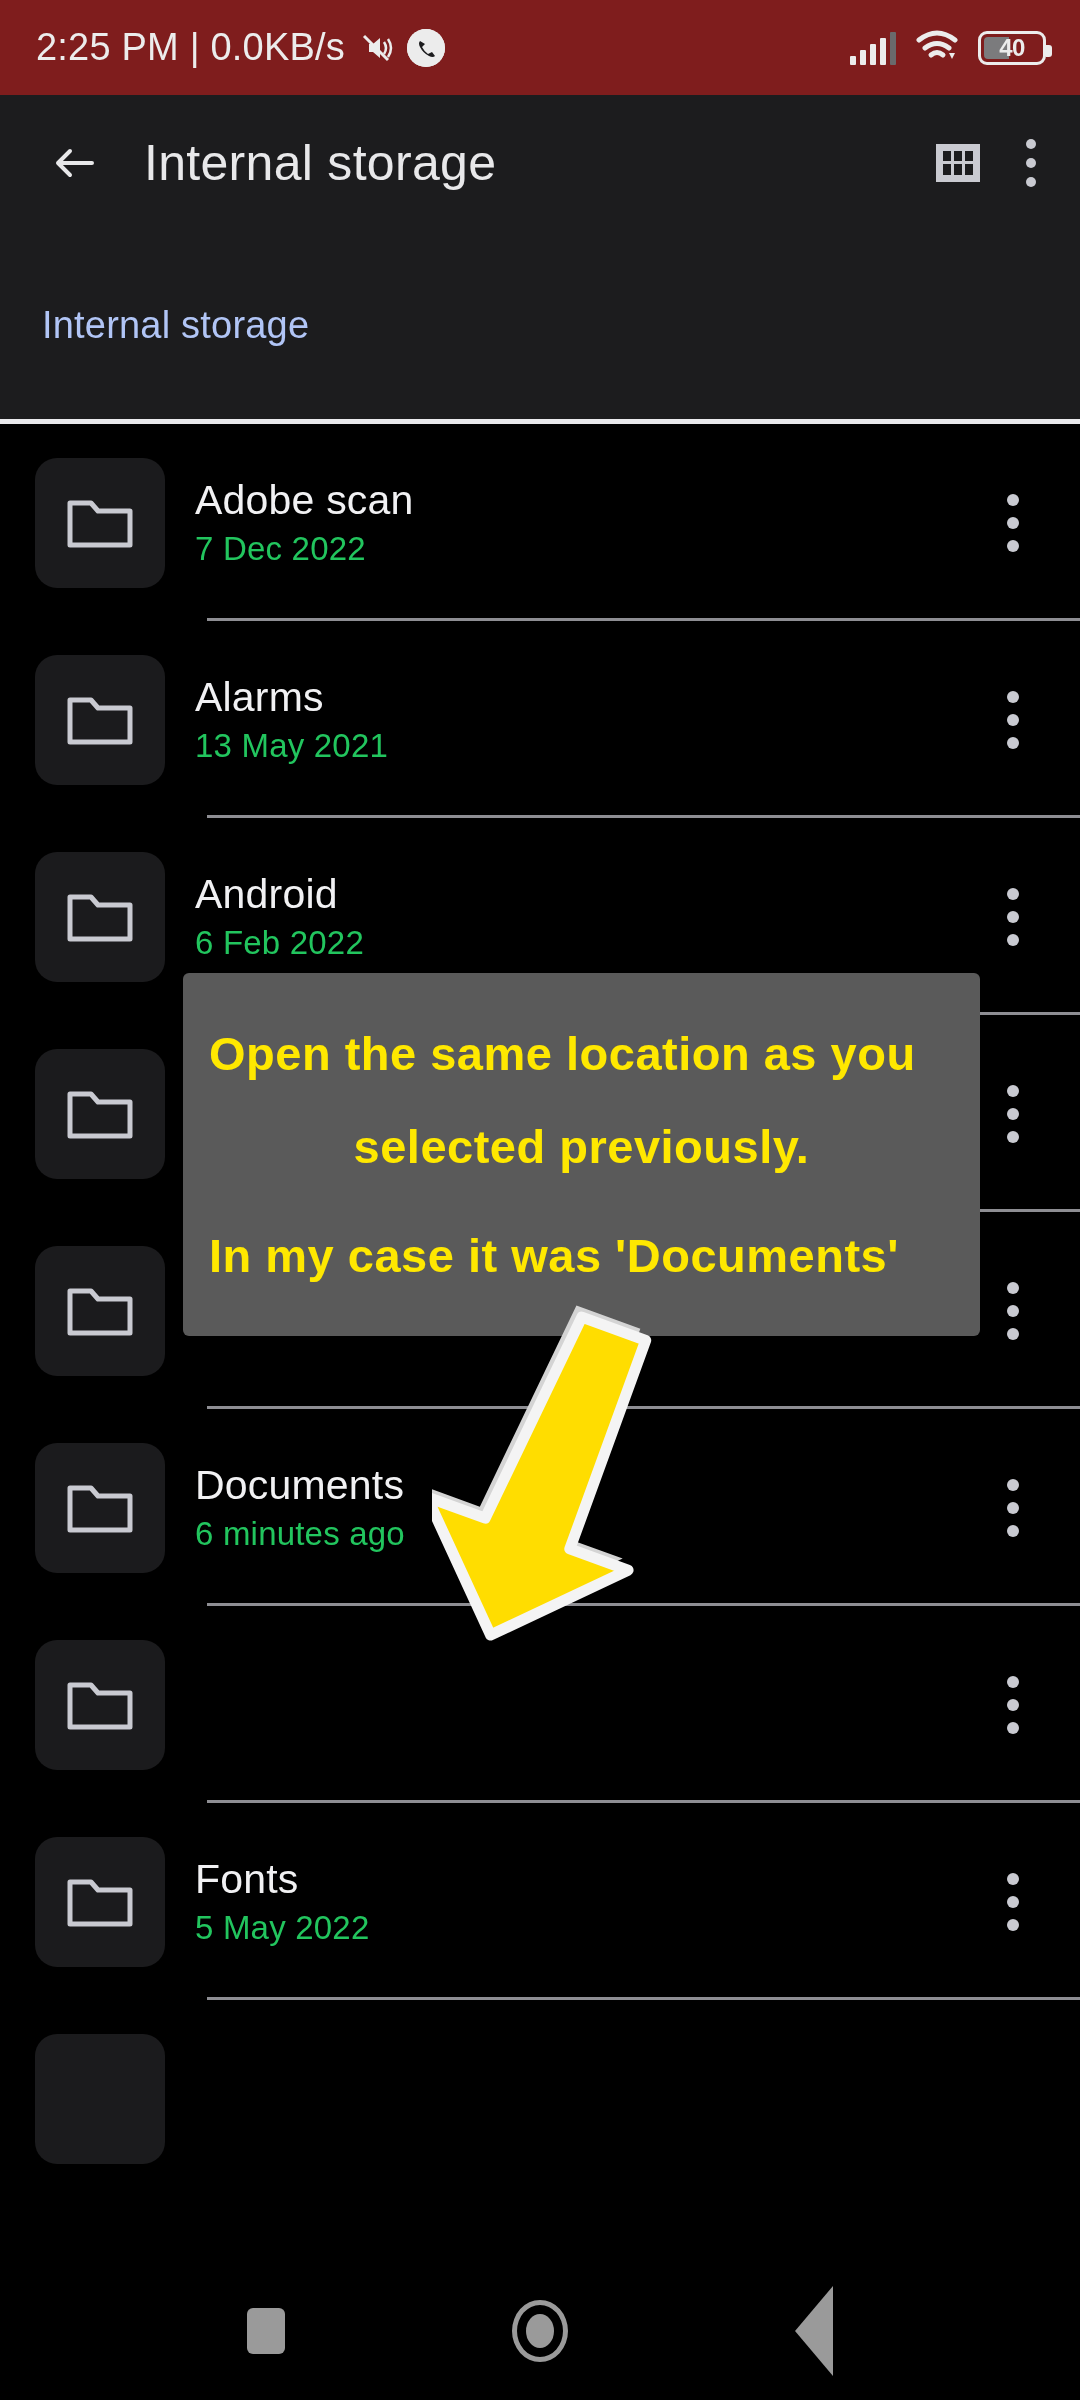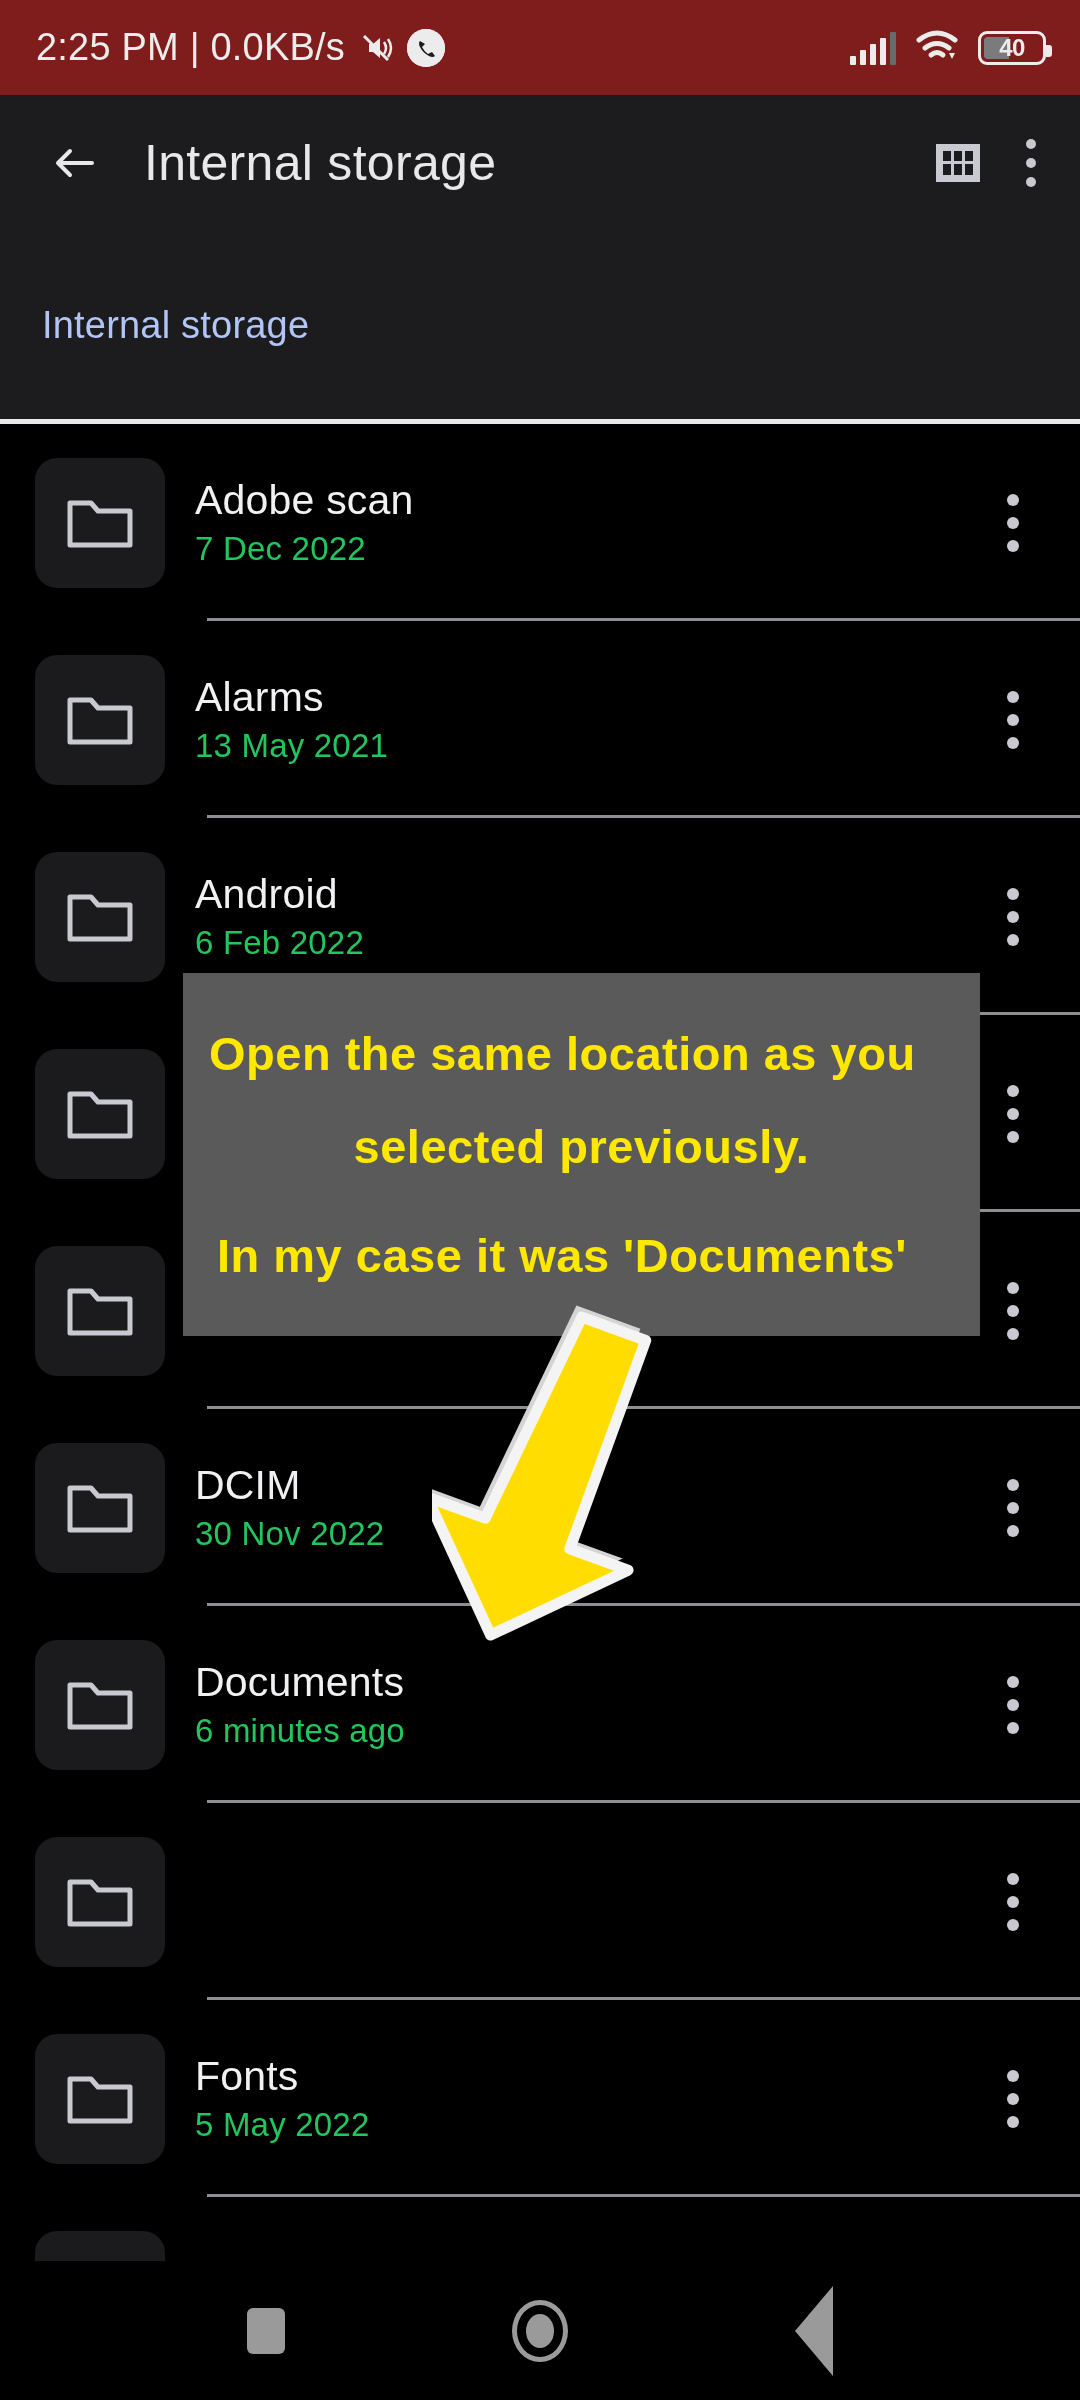--- a/index.html
+++ b/index.html
@@ -115,28 +115,29 @@
     position:absolute; left:207px; right:0; bottom:0; height:3px;
     background:#8e8e93;
   }
 
   
   #overlay{
     position:absolute; left:183px; top:973px; width:797px; height:363px;
     background:#5a5a5a; z-index:40;
     display:flex; flex-direction:column; justify-content:center;
     padding:0 14px;
+    border-radius:6px;
   }
   .ov-line{
     color:#ffe800; font-size:47px; font-weight:700; letter-spacing:.5px;
     text-align:center; line-height:1.0;
   }
   .ov-l1{ text-align:left; margin-left:12px; margin-bottom:46px; }
   .ov-l2{ text-align:center; margin-bottom:62px; }
-  .ov-l3{ text-align:left; margin-left:20px; }
+  .ov-l3{ text-align:left; margin-left:12px; }
 
   
   #arrow{
     position:absolute; left:432px; top:1305px; width:230px; height:350px;
     z-index:50; pointer-events:none;
   }
 
   
   #navbar{
     position:absolute; left:0; bottom:0; width:1080px; height:139px;
@@ -334,41 +335,20 @@
       </span>
       <span class="row-kebab">
           <b></b>
           <b></b>
           <b></b>
         </span>
     </div>
     <span class="divider"></span>
   </div>
 
-  <div class="row">
-    <div class="row-inner">
-      <span class="tile">
-        <span class="folder-ic">
-          <svg viewBox="0 0 66 54" width="66" height="54">
-            <path d="M3 49 L3 7 L24 7 L31 15 L63 15 L63 49 Z" fill="none" stroke="#c9cad1" stroke-width="5" stroke-linejoin="round"></path>
-          </svg>
-        </span>
-      </span>
-      <span class="row-text">
-        <span class="row-name">DCIM</span>
-        <span class="row-date">30 Nov 2022</span>
-      </span>
-      <span class="row-kebab">
-          <b></b>
-          <b></b>
-          <b></b>
-        </span>
-    </div>
-    <span class="divider"></span>
-  </div>
 
   <div class="row">
     <div class="row-inner">
       <span class="tile">
         <span class="folder-ic">
           <svg viewBox="0 0 66 54" width="66" height="54">
             <path d="M3 49 L3 7 L24 7 L31 15 L63 15 L63 49 Z" fill="none" stroke="#c9cad1" stroke-width="5" stroke-linejoin="round"></path>
           </svg>
         </span>
       </span>

